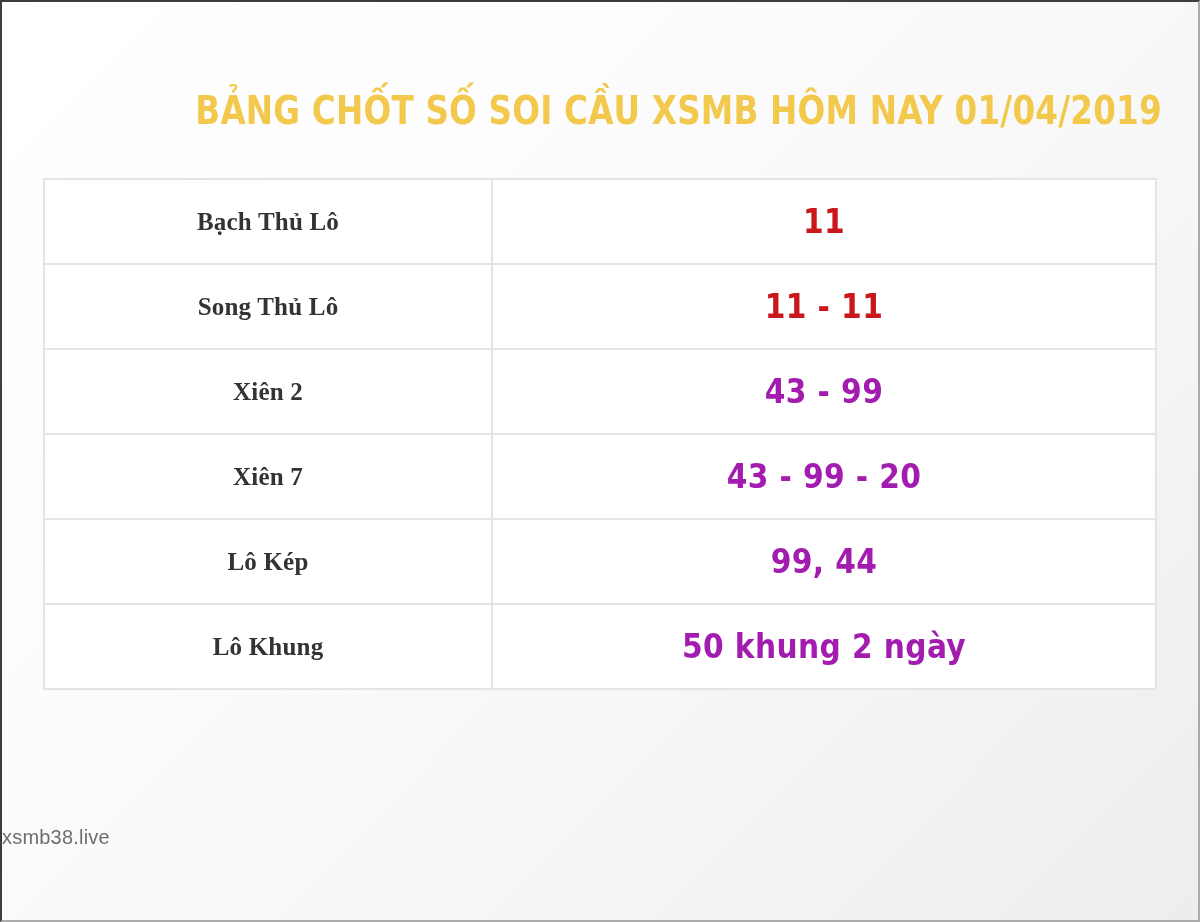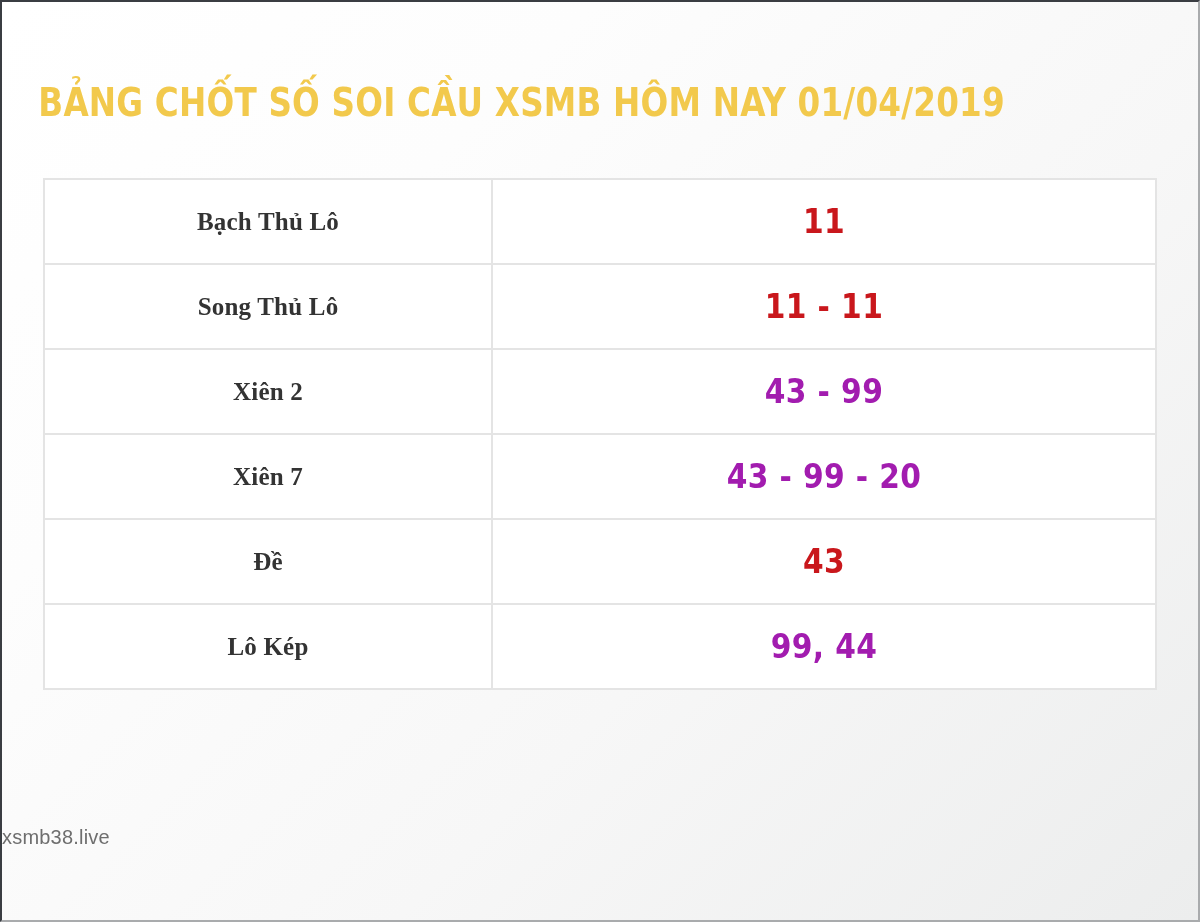--- a/index.html
+++ b/index.html
@@ -23,23 +23,23 @@
     border-top: 2px solid #3a3d42;
     border-left: 2px solid #3a3d42;
     border-right: 2px solid #a9abad;
     border-bottom: 2px solid #a9abad;
   }
 
   
   #title-bar {
     position: absolute;
     left: 0;
-    top: 80px;
+    top: 88px;
     width: 1196px;
-    text-align: left;
+    text-align: right;
   }
   #page-title {
     display: inline-block;
     font-family: "Liberation Sans Narrow", "DejaVu Sans Condensed", "Liberation Sans", sans-serif;
     font-size: 39px;
     font-weight: bold;
     letter-spacing: 0.2px;
     color: #f2c94c;
     transform: scaleX(0.93);
     transform-origin: center center;
@@ -123,30 +123,30 @@
       <tr>
         <td class="label-cell">Xiên 2</td>
         <td class="value-cell dark">43 - 99</td>
       </tr>
 
       <tr>
         <td class="label-cell">Xiên 7</td>
         <td class="value-cell dark">43 - 99 - 20</td>
       </tr>
 
-      <tr>
-        <td class="label-cell">Đề</td>
-        <td class="value-cell red">43</td>
-      </tr>
 
       <tr>
         <td class="label-cell">Lô Kép</td>
         <td class="value-cell dark">99, 44</td>
       </tr>
 
+      <tr>
+        <td class="label-cell">Lô Khung</td>
+        <td class="value-cell dark">50 khung 2 ngày</td>
+      </tr>
 
     </tbody>
   </table>
 
   <div id="footer">
     <span id="site-credit">xsmb38.live</span>
   </div>
 
 </div>
 

